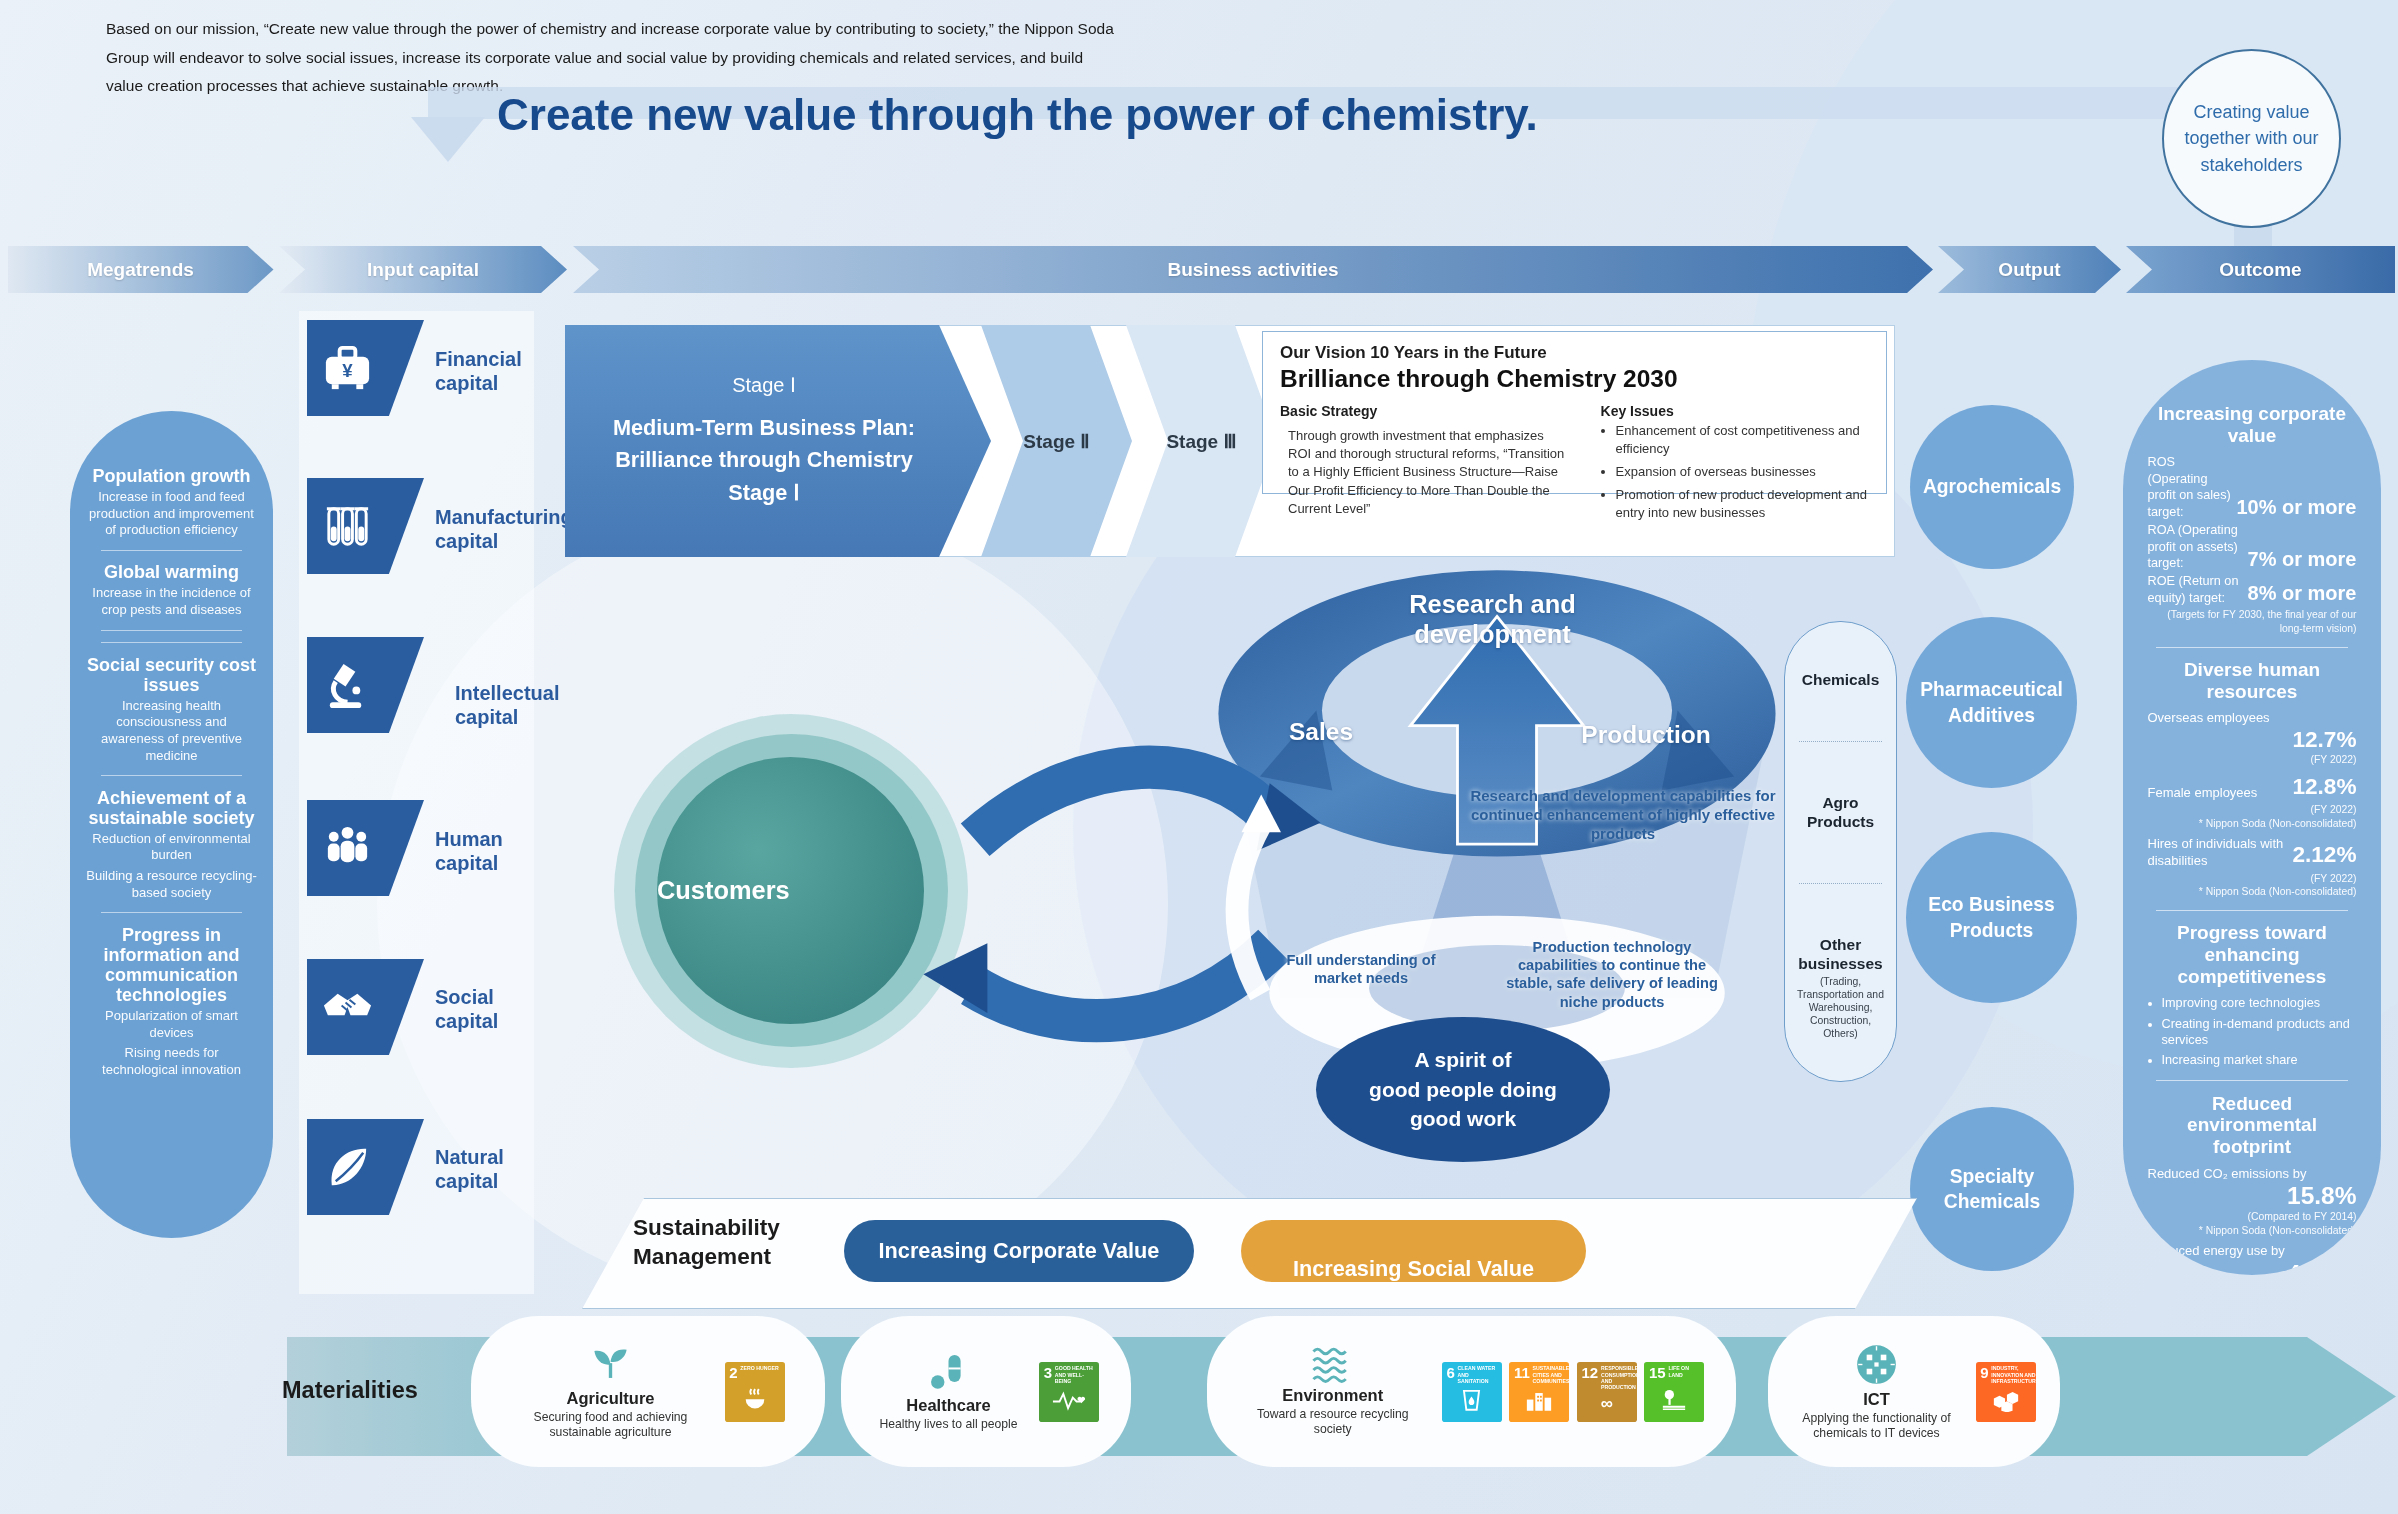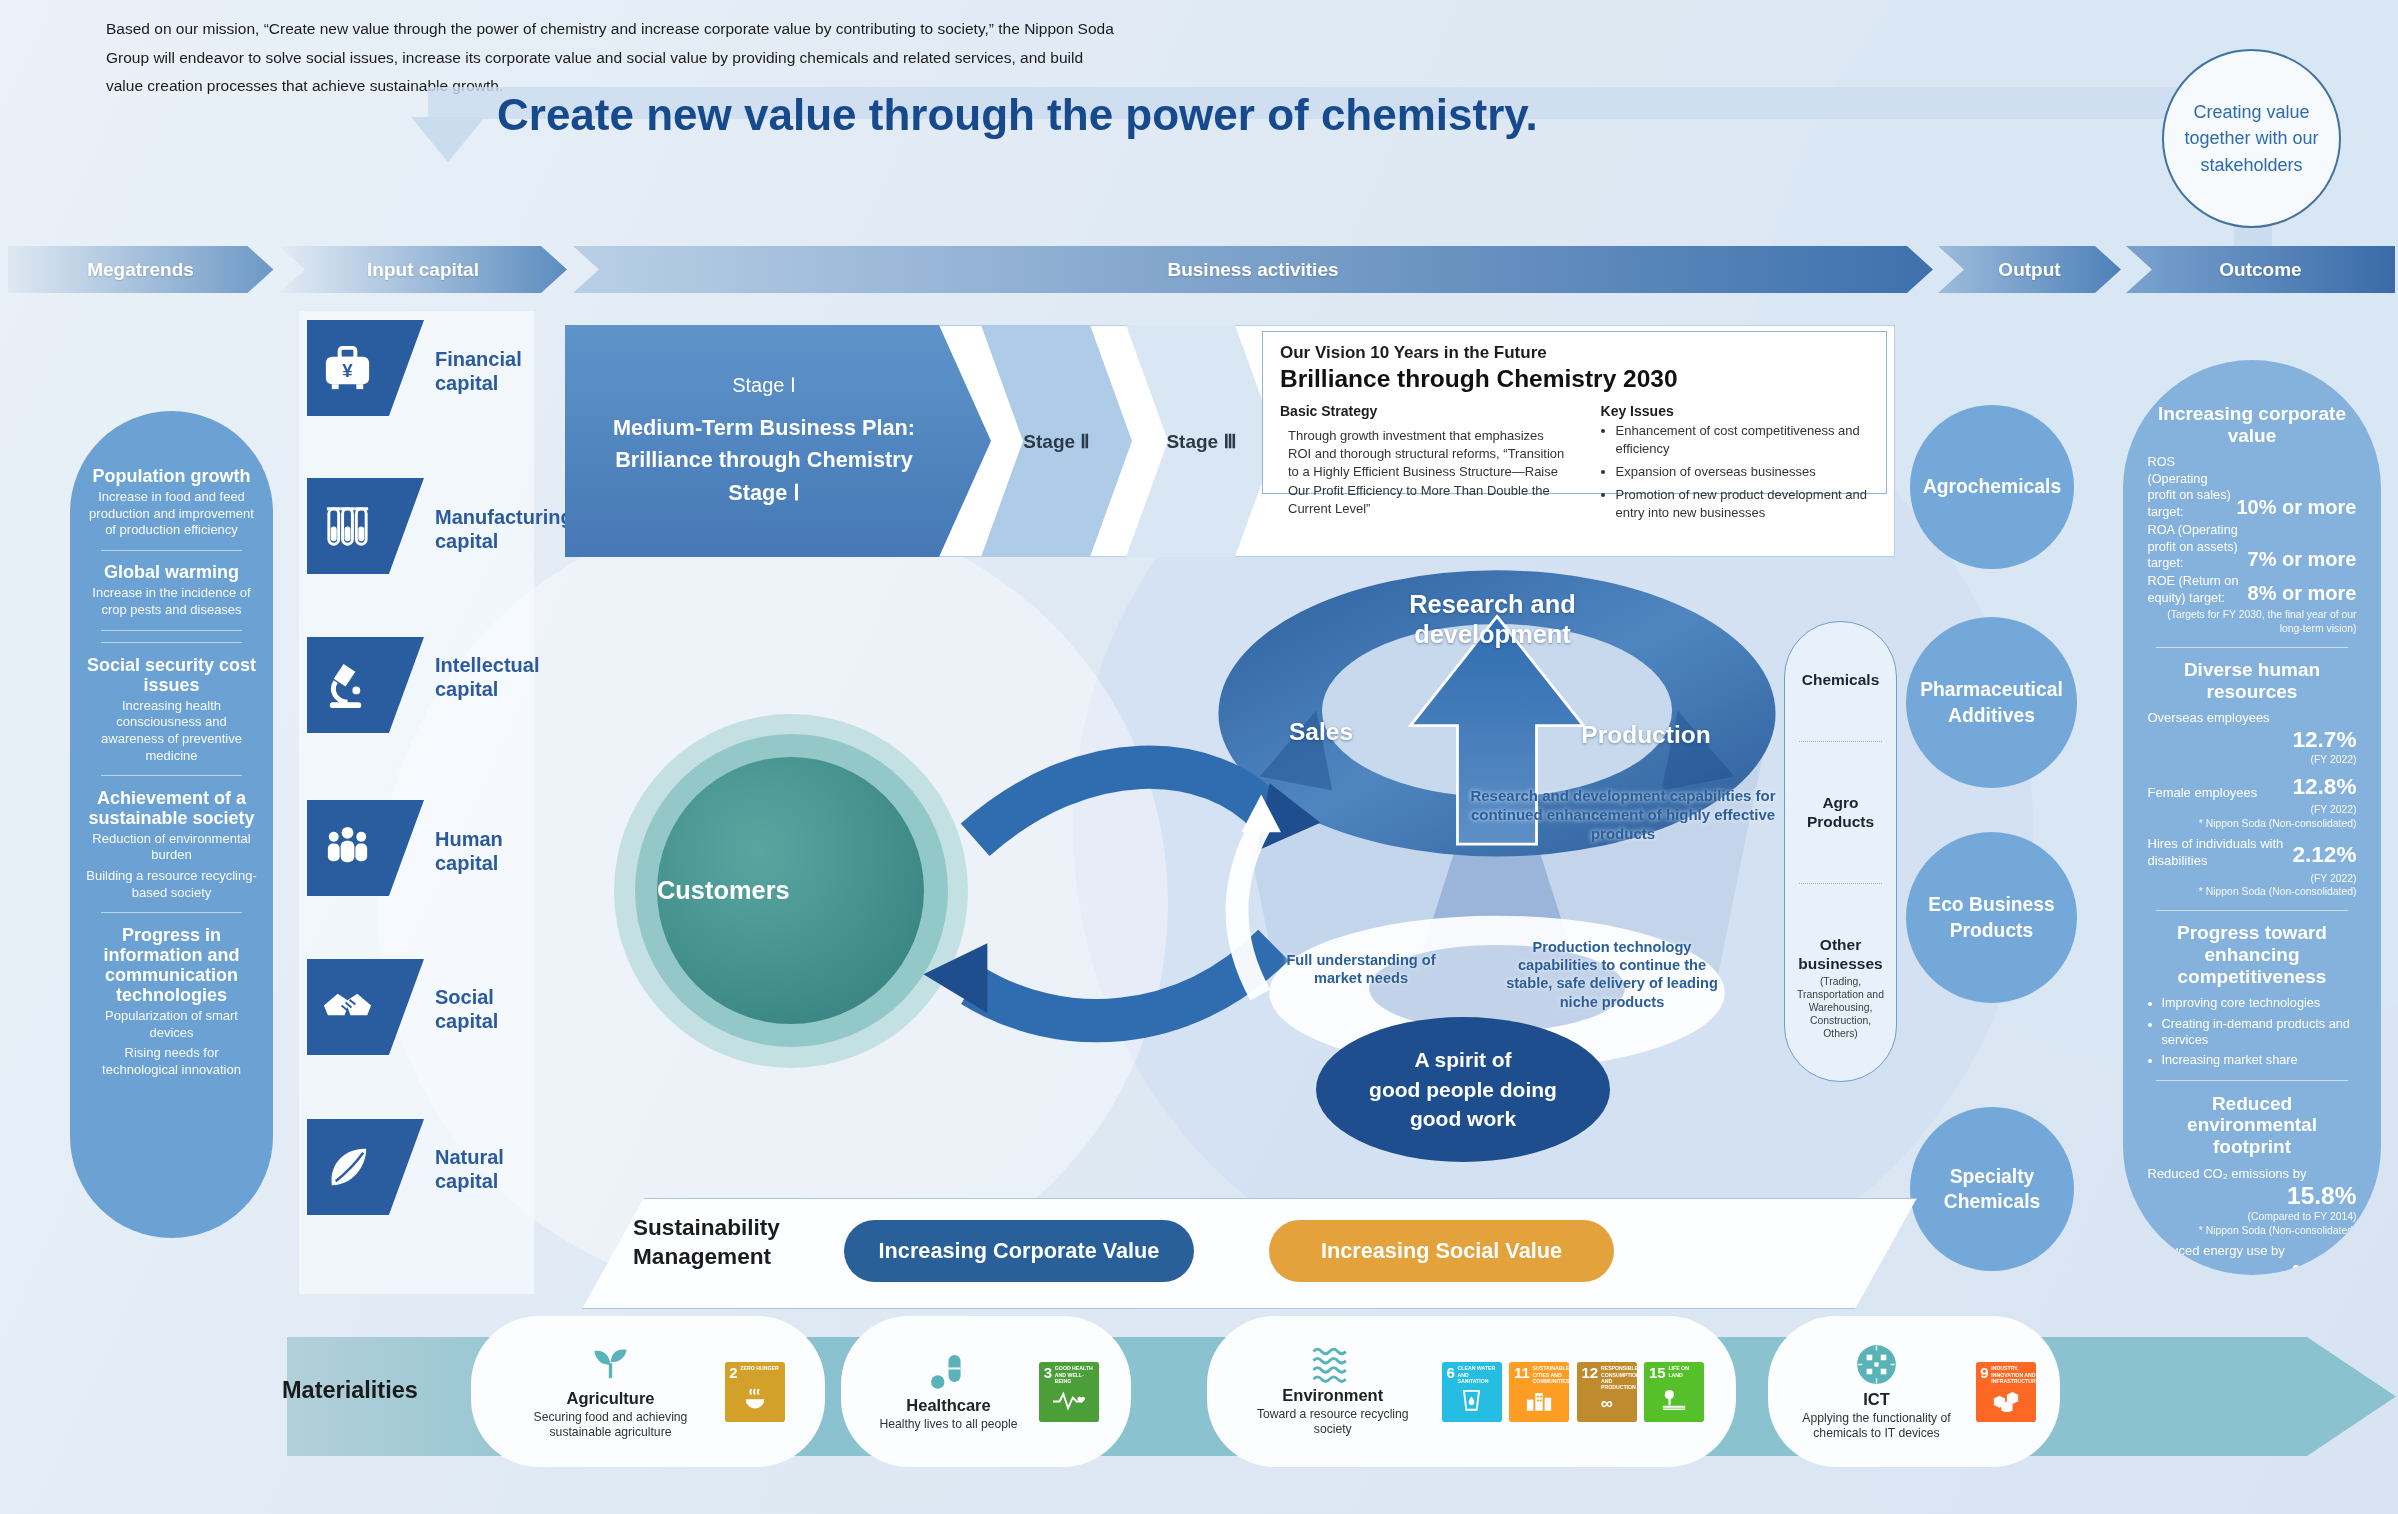--- a/index.html
+++ b/index.html
@@ -105,21 +105,21 @@
   .oc-list{margin:0;padding-left:14px;font-size:12.7px;line-height:1.3;}
   .oc-list li{margin-bottom:3.8px;}
   .oc-blabel{font-size:13px;line-height:1.3;}
   
   .sus-trap{left:582px;top:1198px;width:1335px;height:111px;background:#fdfeff;z-index:4;
     clip-path:polygon(62px 0,100% 0,calc(100% - 62px) 100%,0 100%);box-shadow:0 0 0 0.9px #aac6de inset;}
   .sus-label{left:633px;top:1213px;font-size:22.6px;font-weight:bold;color:#1c1c1c;line-height:1.3;z-index:5;}
   .pill{position:absolute;top:1220px;height:62px;border-radius:31px;display:flex;align-items:center;justify-content:center;
     color:#fff;font-weight:bold;font-size:21.7px;z-index:5;}
   .pill-corp{left:844px;width:350px;background:#2a6099;}
-  .pill-soc{left:1269px;width:345px;background:#e4a23c;}
+  .pill-soc{left:1241px;width:345px;background:#e4a23c;align-items:flex-end;}
   
   .mat-band{left:287px;top:1337px;width:2109px;height:119px;z-index:2;
     background:linear-gradient(90deg,#b3d0da 0%,#8ac2cf 16%,#8ac2cf 100%);
     clip-path:polygon(0 0,calc(100% - 89px) 0,100% 50%,calc(100% - 89px) 100%,0 100%);}
   .mat-label{left:282px;top:1377px;font-size:23.5px;font-weight:bold;color:#1b1b1b;z-index:5;}
   .mat-card{position:absolute;top:1316px;height:151px;background:#fbfdfe;border-radius:68px;z-index:4;
     display:flex;align-items:center;justify-content:center;gap:15px;padding:0 24.5px;box-sizing:border-box;}
   .mc-col{display:flex;flex-direction:column;align-items:center;text-align:center;}
   .mc-title{font-size:16.5px;font-weight:bold;color:#222;margin-top:2.8px;}
   .mc-desc{font-size:12.2px;color:#333;line-height:1.25;margin-top:1.9px;}
@@ -233,21 +233,21 @@
 capital</div>
 
   <div class="cap-block" style="top:637px;">
     <svg width="55" height="55" viewBox="0 0 56 56">
       <path d="M24 6 l12 8 -10 15 -12 -8 z" fill="#fff"></path>
       <path d="M16 24 c-6 9 0 20 12 21" stroke="#fff" stroke-width="5" fill="none"></path>
       <rect x="10" y="45" width="32" height="6" rx="3" fill="#fff"></rect>
       <circle cx="37" cy="33" r="4" fill="#fff"></circle>
     </svg>
     </div>
-  <div class="cap-label pre" style="top:653px;">Intellectual
+  <div class="cap-label pre" style="top:681px;margin-left:20px;">Intellectual
 capital</div>
 
   <div class="cap-block" style="top:800px;">
     <svg width="55" height="55" viewBox="0 0 56 56">
       <g fill="#fff">
         <circle cx="14" cy="16" r="5"></circle>
           <rect x="8" y="23" width="12" height="18" rx="5"></rect>
         <circle cx="28" cy="12" r="6"></circle>
           <rect x="21" y="20" width="14" height="22" rx="6"></rect>
         <circle cx="42" cy="16" r="5"></circle>

